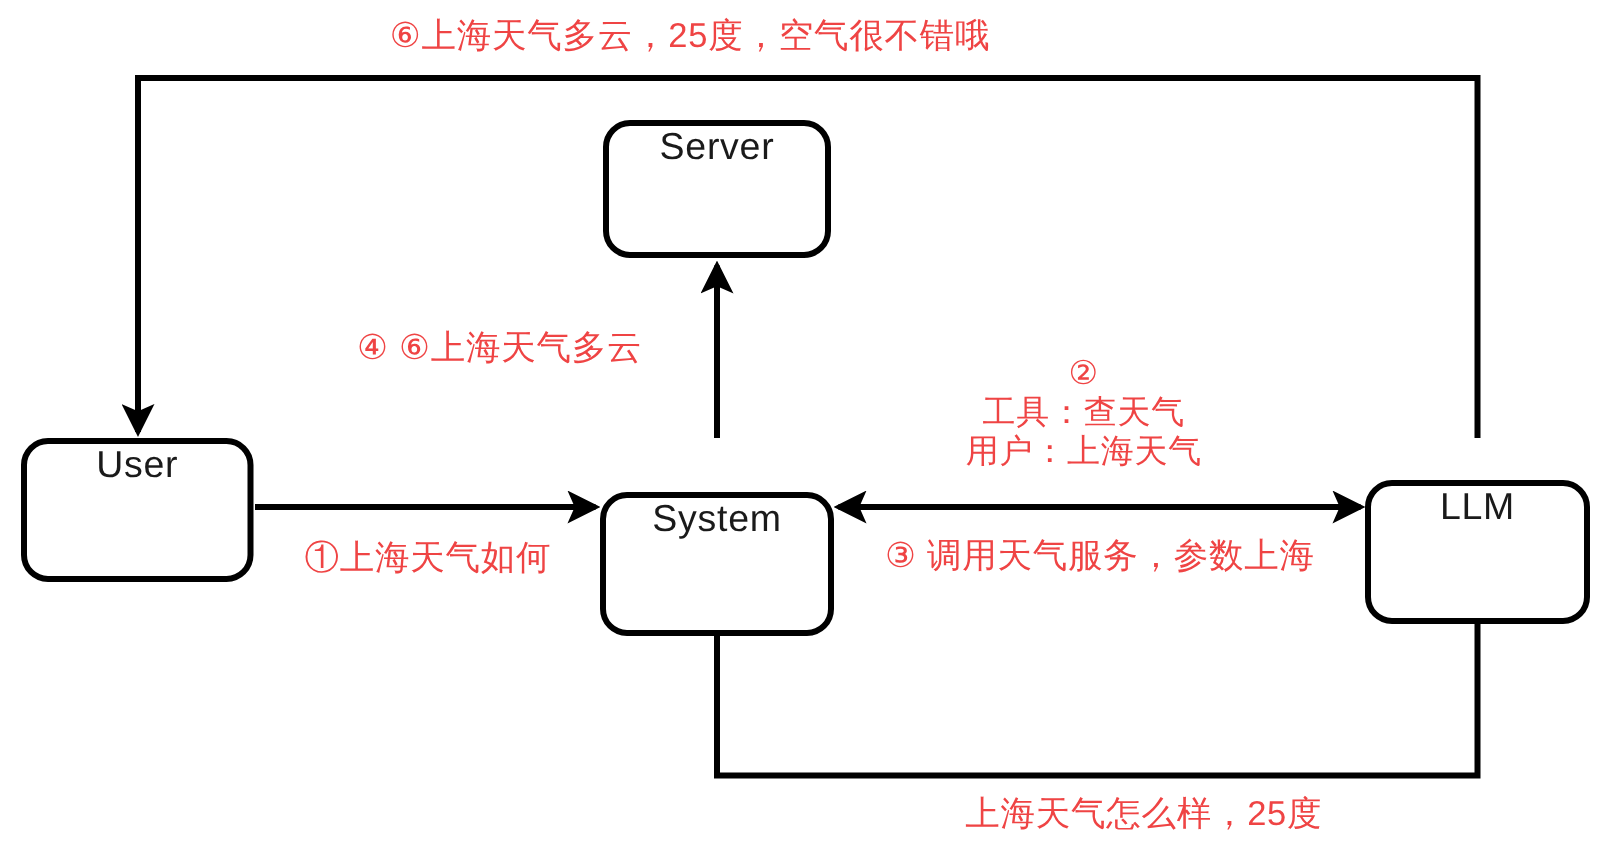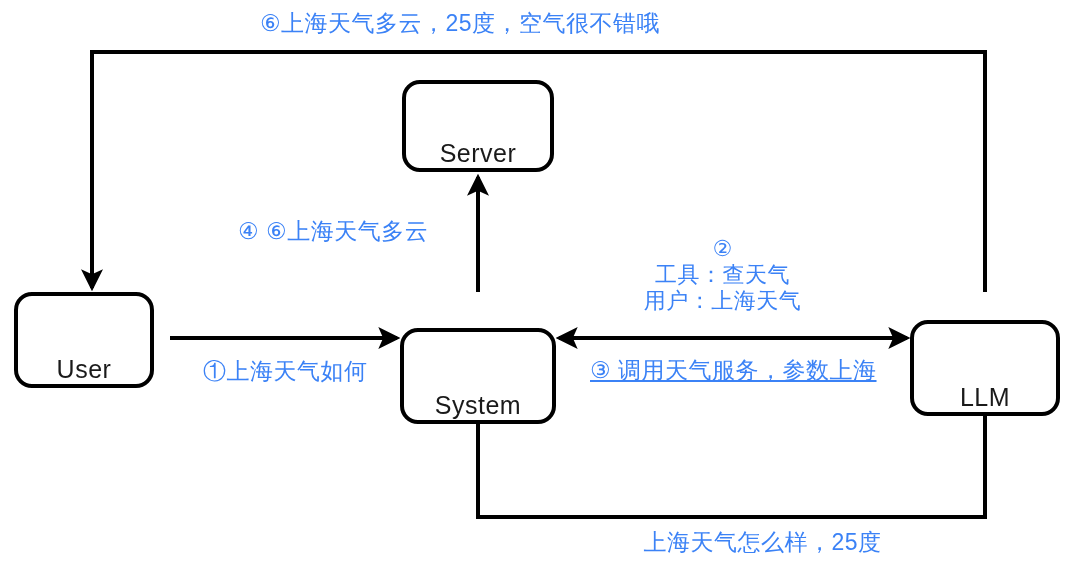--- a/index.html
+++ b/index.html
@@ -22,43 +22,43 @@
     width: 1080px;
     height: 577px;
   }
   .node {
     position: absolute;
     box-sizing: border-box;
     border: 4px solid #000000;
     border-radius: 18px;
     background: #ffffff;
     display: flex;
-    align-items: flex-end;
+    align-items: flex-start;
     justify-content: center;
     font-size: 25px;
     color: #1a1a1a;
     letter-spacing: 0.5px;
   }
   .node-server { left: 402px; top: 80px;  width: 152px; height: 92px; }
-  .node-user   { left: 14px;  top: 292px; width: 140px; height: 96px; }
+  .node-user   { left: 14px;  top: 292px; width: 155px; height: 96px; }
   .node-system { left: 400px; top: 292px; width: 156px; height: 96px; margin-top: 36px; }
   .node-llm    { left: 910px; top: 292px; width: 150px; height: 96px; margin-top: 28px; }
 
   .edge-label {
     position: absolute;
     font-size: 23px;
-    color: #3b82f6;
+    color: #ef4444;
     white-space: nowrap;
     letter-spacing: 0.5px;
   }
   .label-step6 { left: 240px; top: 8px;   width: 440px; text-align: center; }
   .label-step4 { left: 238px; top: 216px; }
   .label-step2 { left: 615px; top: 236px; width: 215px; text-align: center; line-height: 26px; font-size: 22px; }
   .label-step1 { left: 203px; top: 356px; font-family: Liberation Serif, serif; }
-  .label-step3 { left: 590px; top: 355px; text-decoration: underline; }
+  .label-step3 { left: 590px; top: 355px; }
   .label-step5 { left: 640px; top: 527px; width: 245px; text-align: center; }
 </style>
 </head>
 <body>
 
 <div class="canvas">
 
   <svg class="edge-layer" viewBox="0 0 1080 577" xmlns="http://www.w3.org/2000/svg">
     <defs>
       <marker id="arrow" viewBox="0 0 10 10" refX="8.5" refY="5" markerWidth="5.5" markerHeight="5.5" orient="auto-start-reverse">

